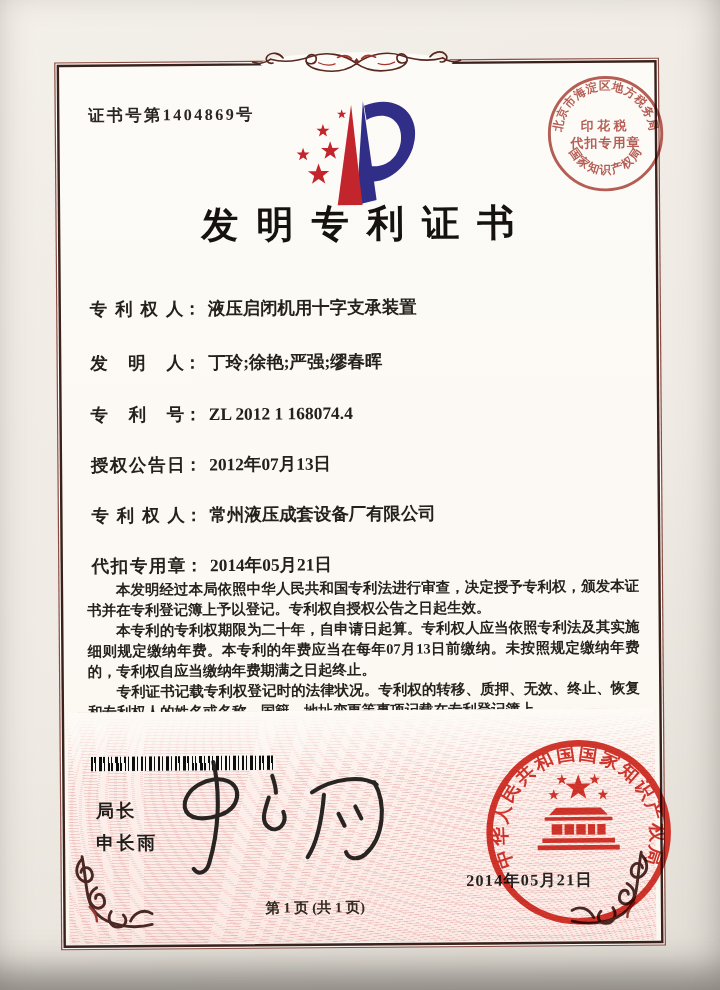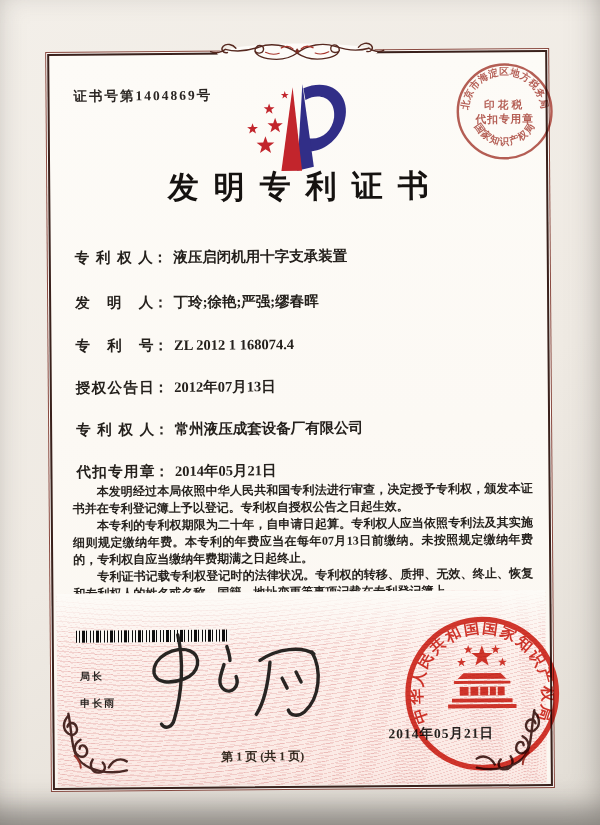--- a/index.html
+++ b/index.html
@@ -30,21 +30,21 @@
   .guilloche{position:absolute;left:55px;top:592px;width:489px;height:193px;
     background:
       repeating-radial-gradient(ellipse 150% 95% at 15% 165%, rgba(205,95,95,.22) 0 1px, rgba(255,255,255,0) 1px 5px),
       repeating-radial-gradient(ellipse 150% 95% at 88% -70%, rgba(205,95,95,.15) 0 1px, rgba(255,255,255,0) 1px 6px),
       linear-gradient(#fdf3ef,#fbe9e4);}
   .guilloche::after{content:"";position:absolute;left:0;right:0;top:0;height:55px;
     background:linear-gradient(#fdfbf7,rgba(253,251,247,0));}
   .barcode{position:absolute;left:74px;top:629px;width:154px;height:12px;
     background:repeating-linear-gradient(90deg,#0d0d0d 0 1.5px,#f8f6f2 1.5px 3px,#0d0d0d 3px 4px,#f8f6f2 4px 6.5px,#0d0d0d 6.5px 9px,#f8f6f2 9px 10.5px,#0d0d0d 10.5px 11.5px,#f8f6f2 11.5px 14px);}
   .director{position:absolute;left:78px;top:661px;font-family:"Liberation Sans","DejaVu Sans",sans-serif;
-    font-weight:bold;font-size:10px;color:#211d1a;line-height:27px;letter-spacing:2px;}
+    font-weight:bold;font-size:15px;color:#211d1a;line-height:27px;letter-spacing:2px;}
   .issue-date{position:absolute;left:386px;top:726px;font-size:13.5px;font-weight:bold;color:#262220;letter-spacing:1px;z-index:5;}
   .footer{position:absolute;left:160px;width:200px;top:748px;text-align:center;font-size:12px;font-weight:bold;color:#33291f;}
   svg{position:absolute;overflow:visible;}
   .top-orn{left:205px;top:34px;z-index:3;}
   .corner-bl{left:56px;top:698px;z-index:4;}
   .corner-br{left:462px;top:698px;z-index:4;}
   .tax-stamp{left:451px;top:57px;opacity:.82;mix-blend-mode:multiply;}
   .logo{left:243px;top:82px;}
   .signature{left:130px;top:626px;z-index:4;}
   .office-stamp{left:397px;top:612px;opacity:.9;mix-blend-mode:multiply;z-index:6;}

